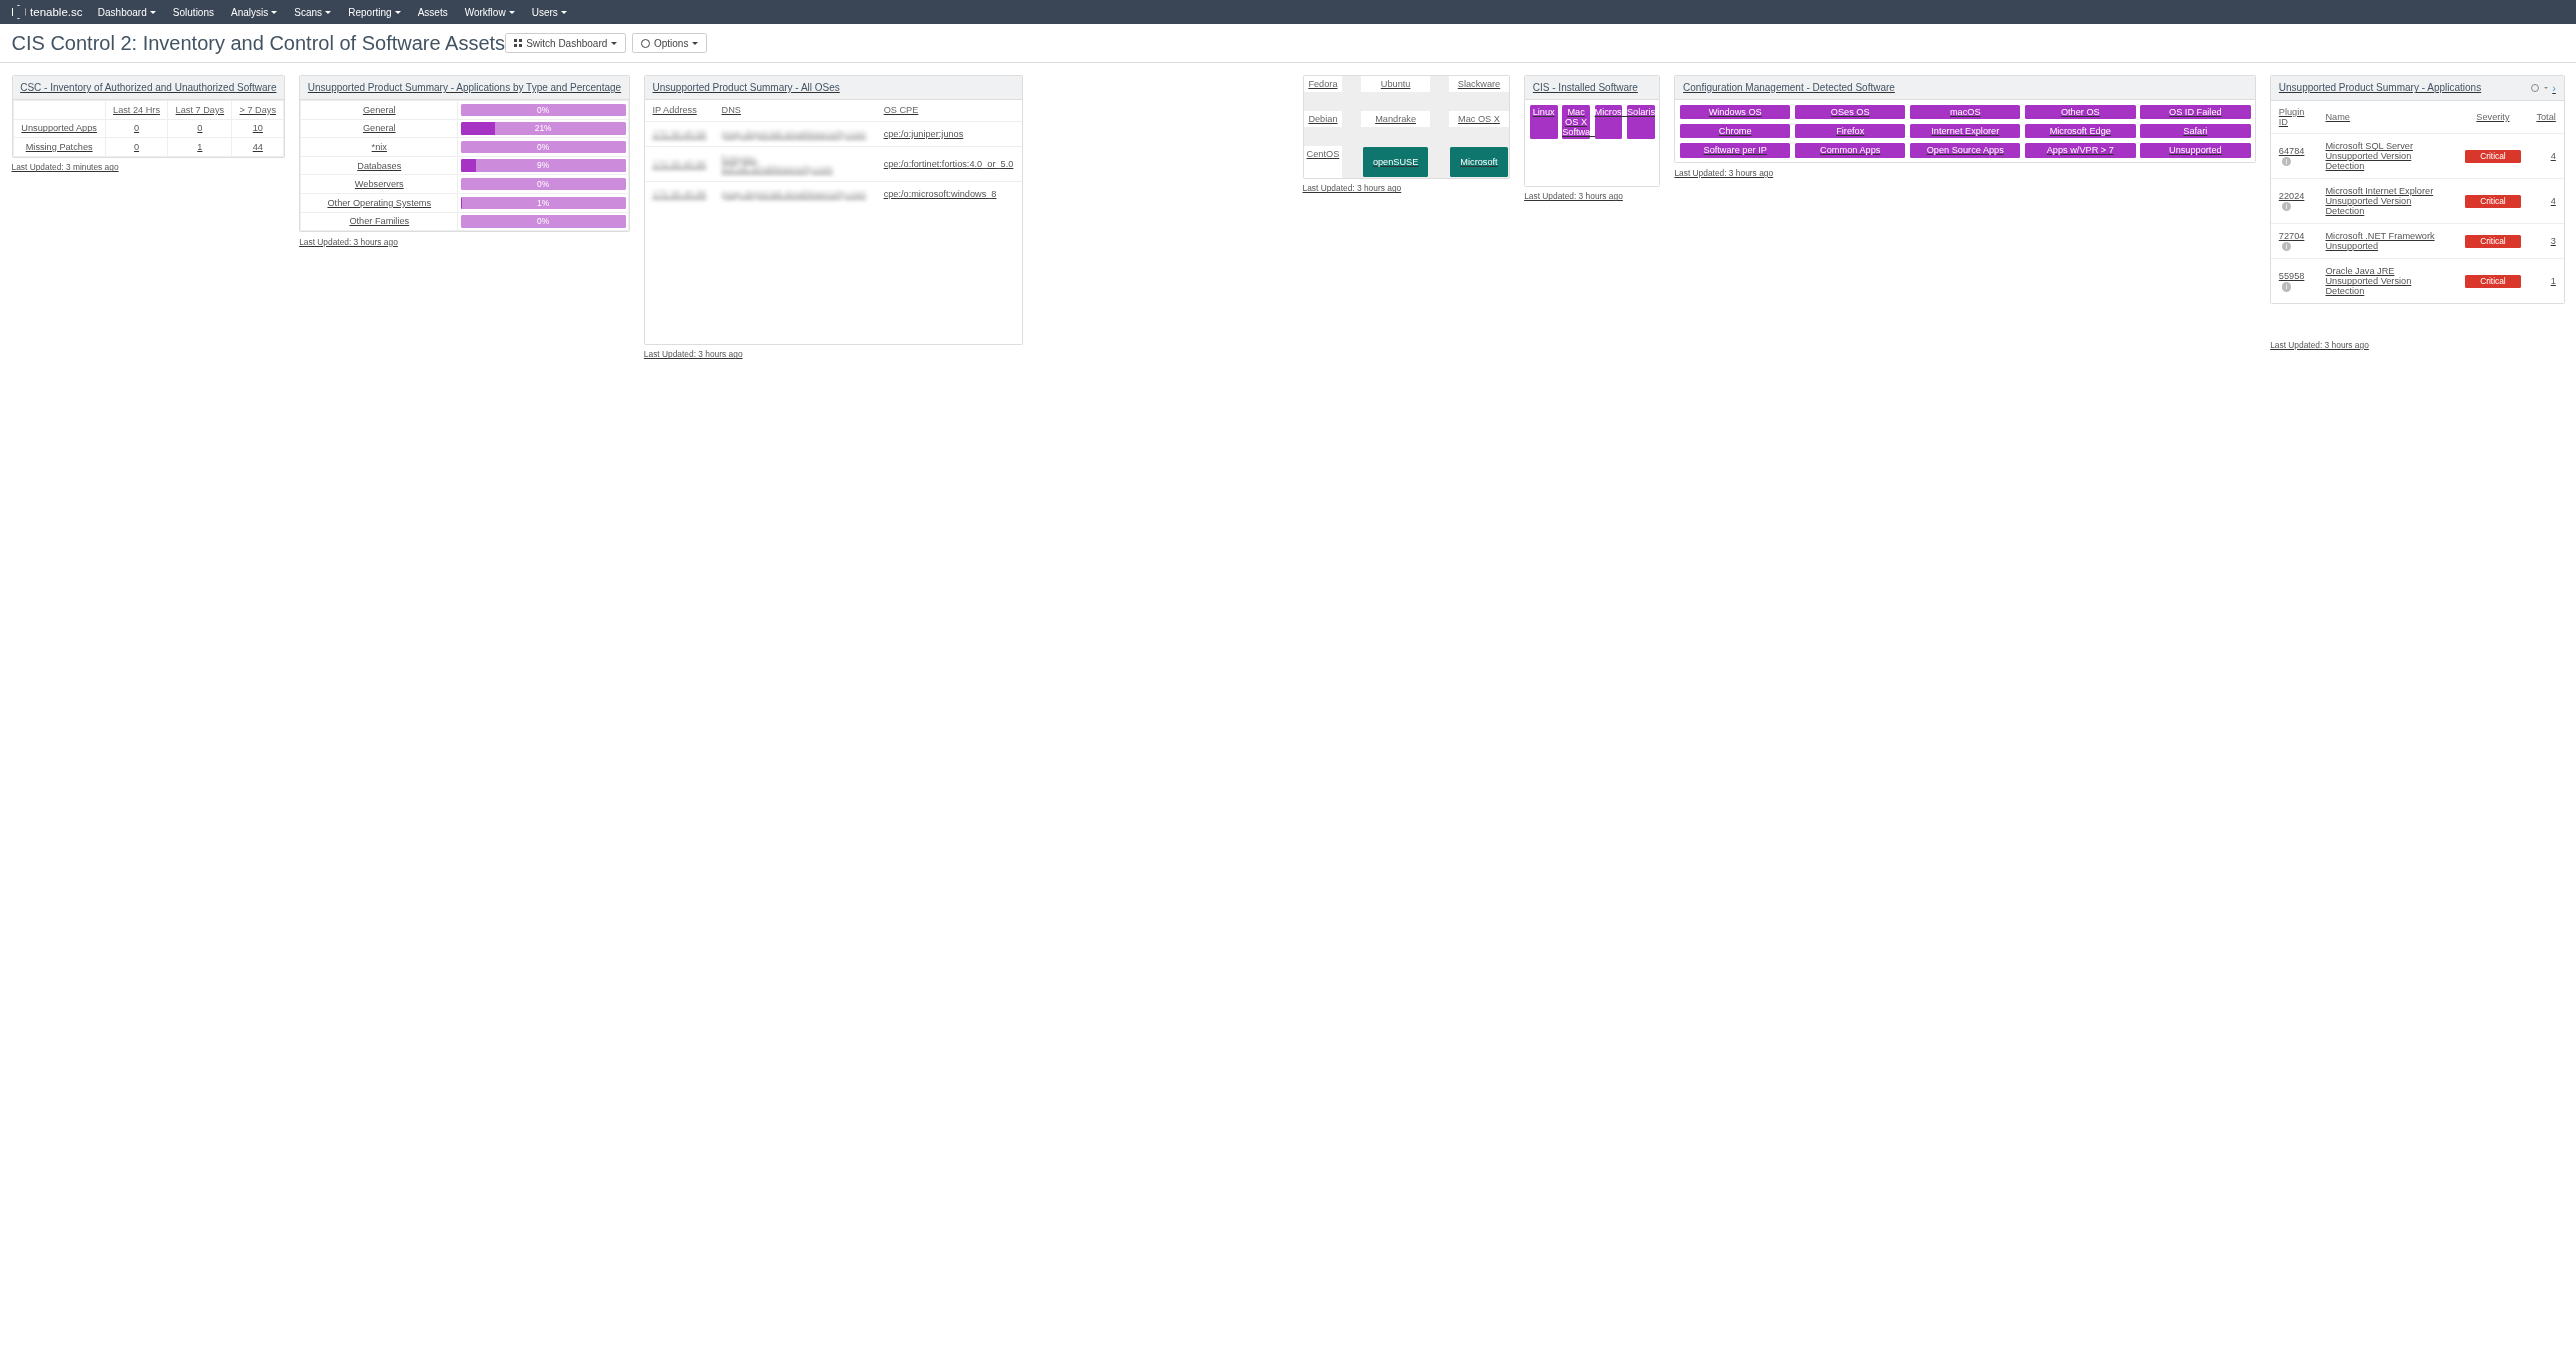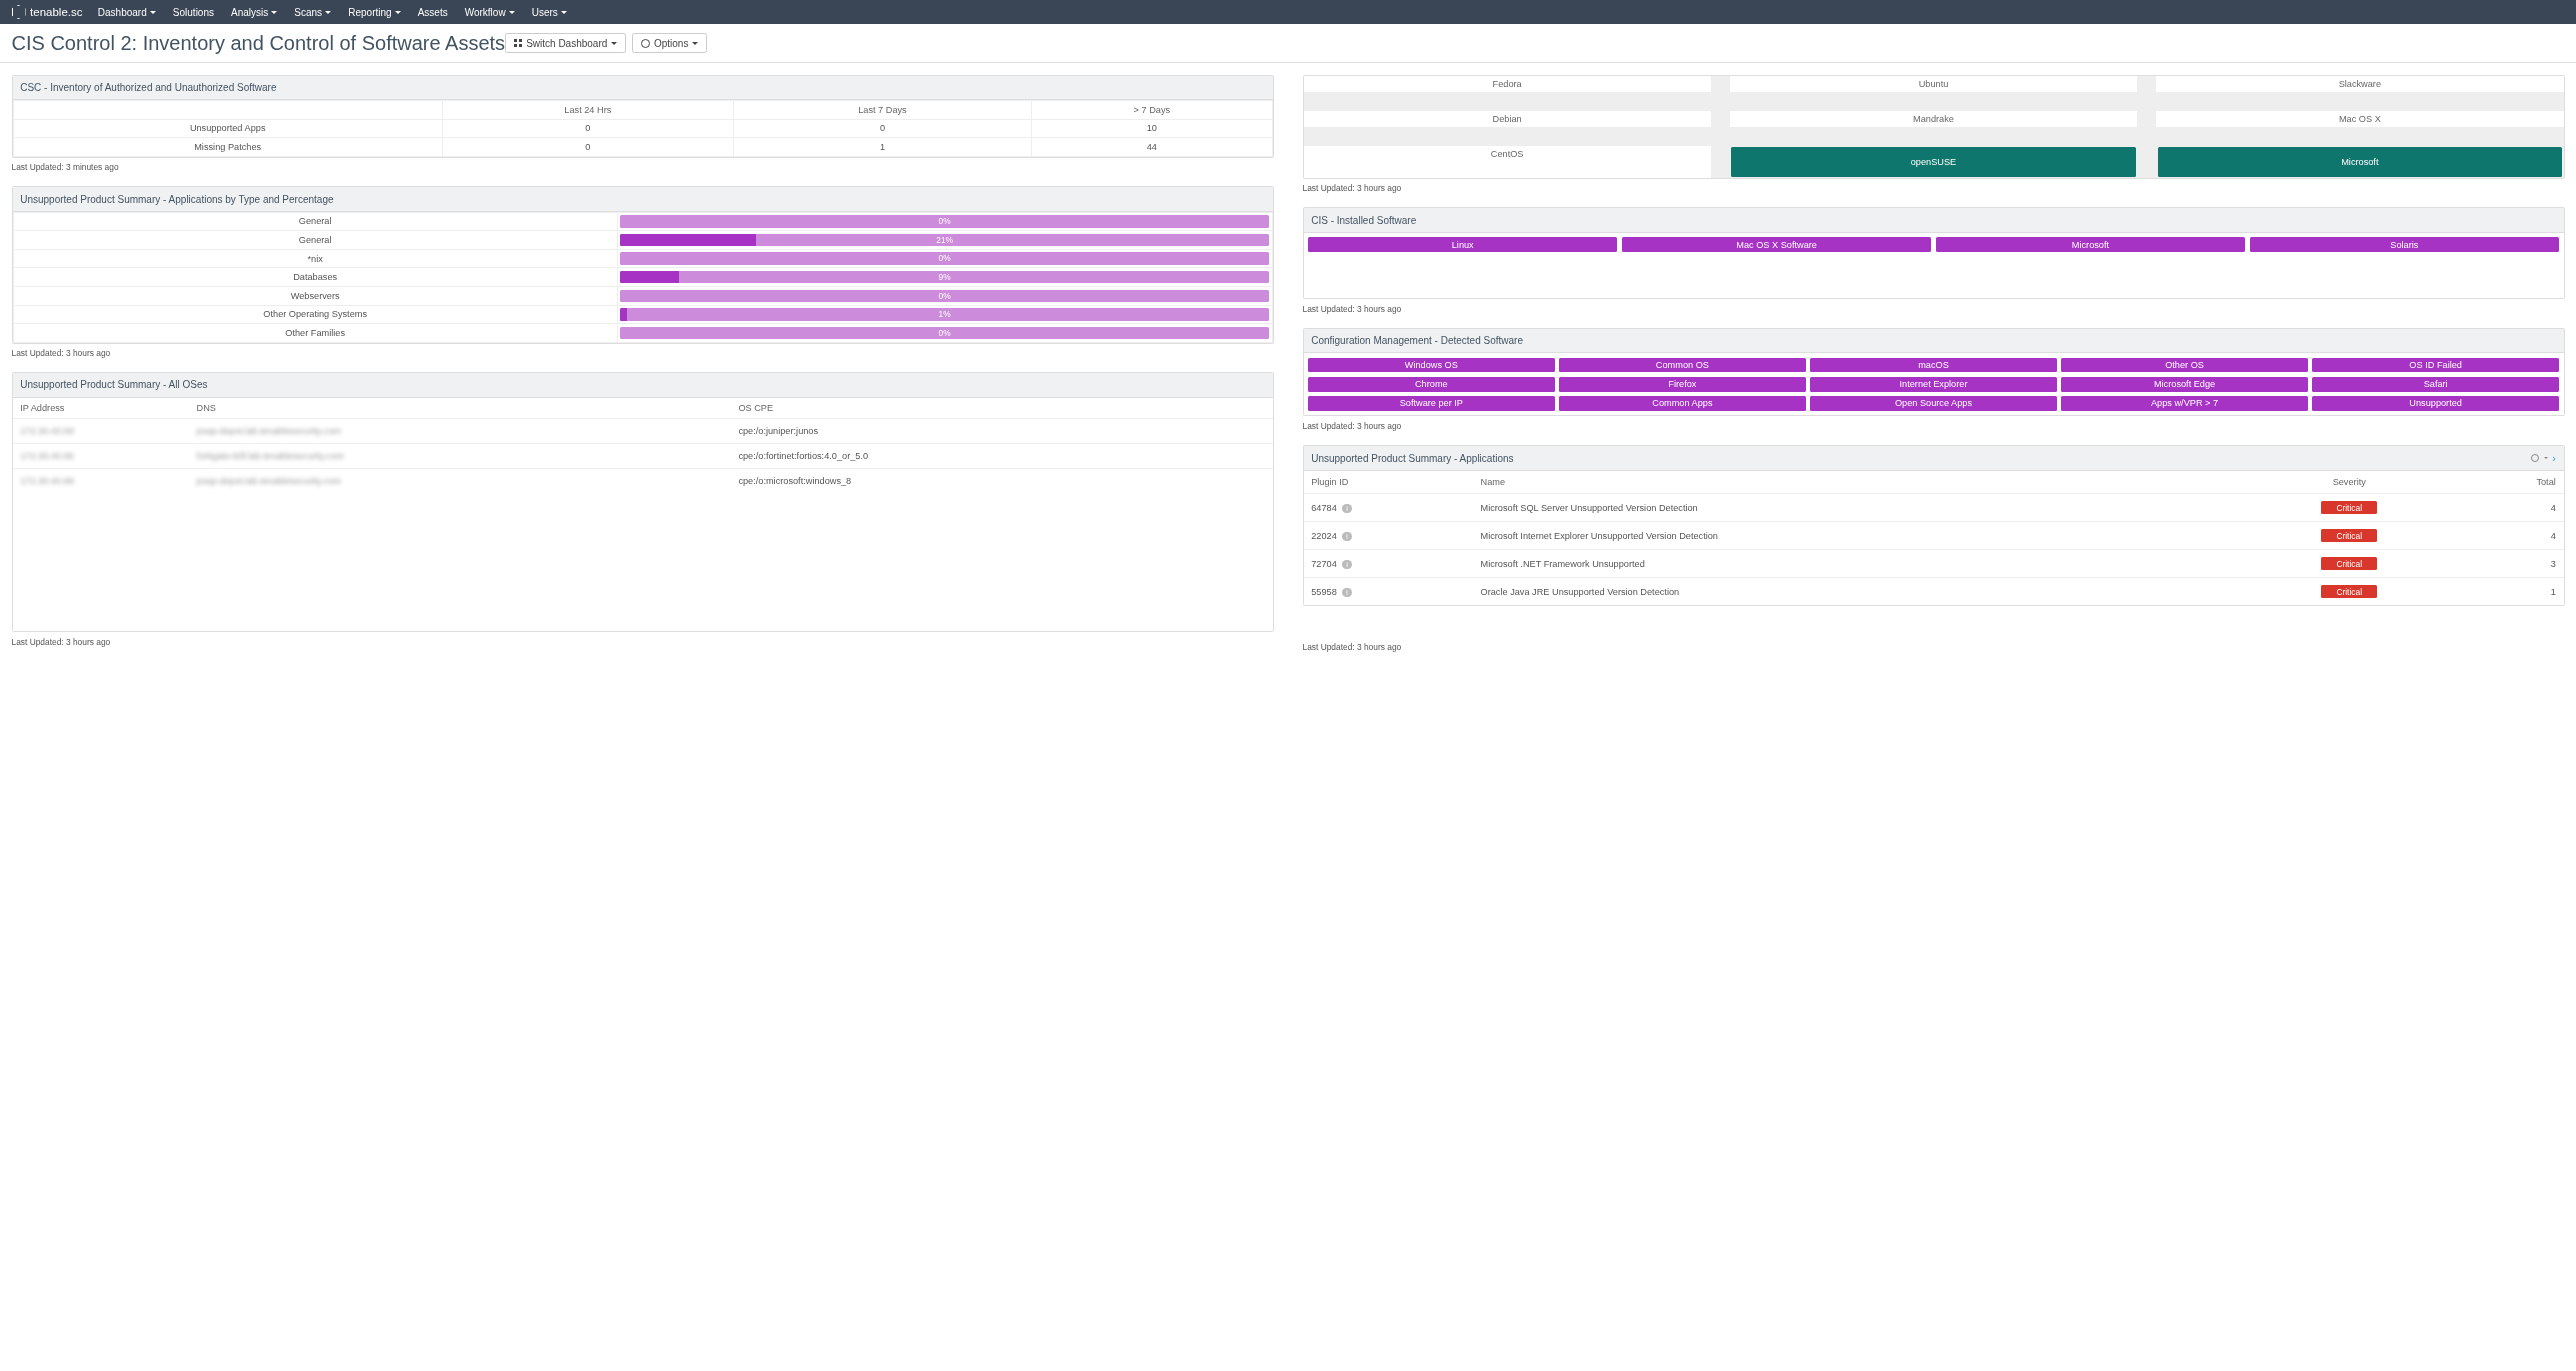--- a/index.html
+++ b/index.html
@@ -10,21 +10,21 @@
 .nav { display: flex; gap: 17px; }
 .nav-item { color: #fff; font-size: 10px; cursor: pointer; display: flex; align-items: center; gap: 3.1px; }
 .caret-down { display: inline-block; width: 0; height: 0; border-left: 3.1px solid transparent; border-right: 3.1px solid transparent; border-top: 3.1px solid #fff; }
 .header-row { display: flex; justify-content: flex-start; align-items: center; padding: 7.7px 11.5px; border-bottom: 0.8px solid #ddd; }
 .page-title { font-size: 20px; font-weight: 300; color: #425363; }
 .header-buttons { display: flex; gap: 6.1px; }
 .btn { background: #fff; border: 0.8px solid #ccc; border-radius: 2.3px; padding: 3.8px 7.7px; font-size: 10px; color: #444; cursor: pointer; display: flex; align-items: center; gap: 4px; }
 .grid-icon { display: inline-block; width: 8.4px; height: 8.4px; background: linear-gradient(#444 0 0) 0 0/3.1px 3.1px no-repeat, linear-gradient(#444 0 0) 5.4px 0/3.1px 3.1px no-repeat, linear-gradient(#444 0 0) 0 5.4px/3.1px 3.1px no-repeat, linear-gradient(#444 0 0) 5.4px 5.4px/3.1px 3.1px no-repeat; }
 .gear-icon-s { width: 9.2px; height: 9.2px; border: 1.2px solid #444; border-radius: 50%; position: relative; }
 .content { display: flex; gap: 29px; padding: 11.5px; }
-.col { flex: 1; display: flex; flex-direction: column; gap: 14px; }
+.col { flex: 1; display: flex; gap: 14px; text-decoration: underline; }
 .panel { border: 0.8px solid #ddd; border-radius: 1.5px; }
 .panel-header { background: #f0f1f2; padding: 6.1px 7.7px; font-size: 10px; color: #425363; font-weight: 500; border-bottom: 0.8px solid #ddd; display: flex; justify-content: space-between; align-items: center; }
 .panel-body { background: #fff; }
 .last-updated { font-size: 8.4px; color: #555; padding: 4.6px 0 0 0; }
 table { width: 100%; border-collapse: collapse; }
 th, td { font-size: 9.2px; text-align: center; padding: 3.8px 6.1px; border: 0.8px solid #eee; color: #555; }
 th { font-weight: 400; color: #666; }
 .bar-table td { border: 0.8px solid #eee; }
 .bar-cell { padding: 2.3px; }
 .bar-outer { position: relative; background: #cd8bdb; border-radius: 1.5px; height: 12.3px; width: 100%; overflow: hidden; }
@@ -271,21 +271,21 @@
       </div>
       <div class="last-updated">Last Updated: 3 hours ago</div>
     </div>
 
     <div>
       <div class="panel">
         <div class="panel-header">Configuration Management - Detected Software</div>
         <div class="panel-body">
           <div class="chips chips5" id="chips-cfg">
               <div class="chip">Windows OS</div>
-              <div class="chip">Common OS</div>
+              <div class="chip">OSes OS</div>
               <div class="chip">macOS</div>
               <div class="chip">Other OS</div>
               <div class="chip">OS ID Failed</div>
               <div class="chip">Chrome</div>
               <div class="chip">Firefox</div>
               <div class="chip">Internet Explorer</div>
               <div class="chip">Microsoft Edge</div>
               <div class="chip">Safari</div>
               <div class="chip">Software per IP</div>
               <div class="chip">Common Apps</div>

